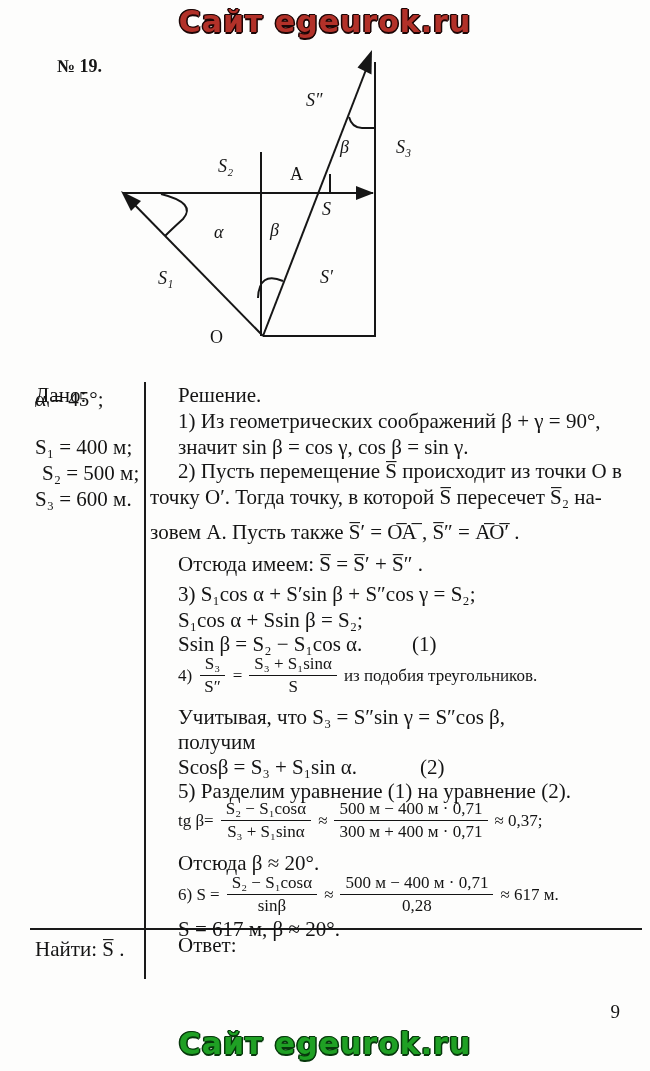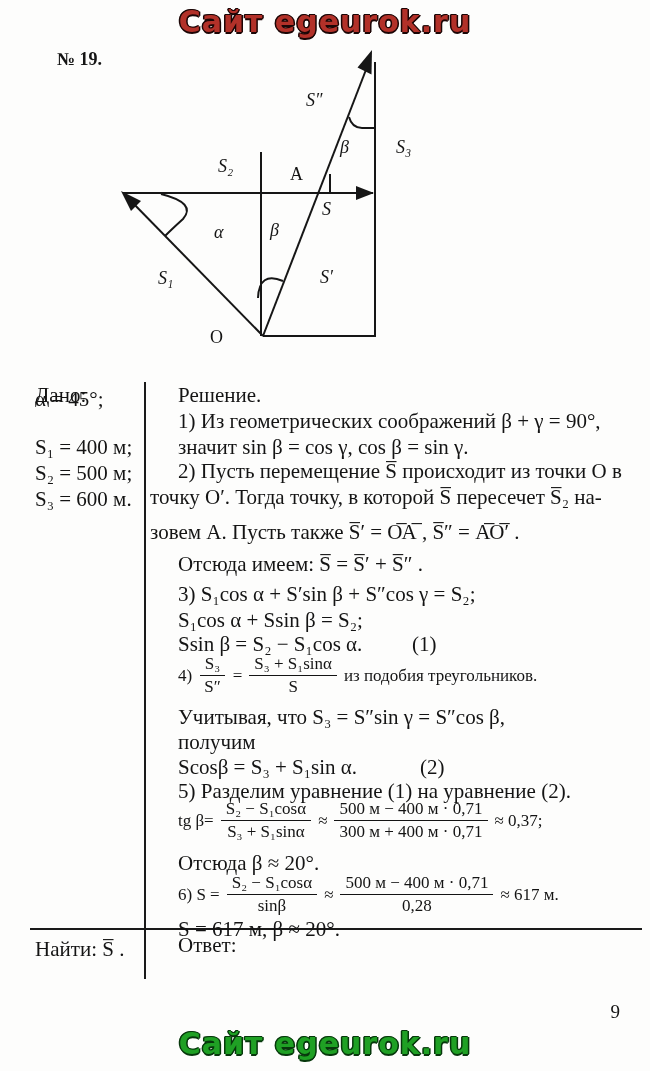--- a/index.html
+++ b/index.html
@@ -28,21 +28,21 @@
   svg line,svg path{stroke:#161616;stroke-width:2;fill:none;}
   svg polygon{fill:#161616;stroke:none;}
 </style>
 </head>
 <body>
 
 <div class="page">
 
   <div class="abs banner top">Сайт egeurok.ru</div>
 
-  <div class="abs probnum" style="left:57px;top:49px;">№ 19.</div>
+  <div class="abs probnum" style="left:57px;top:56px;">№ 19.</div>
 
   <svg class="abs" style="left:0;top:0;" width="650" height="372" viewBox="0 0 650 372">
 
     <line x1="263" y1="336" x2="369" y2="62"></line>
     <polygon points="372,50 371.5,74.5 357.5,67.5"></polygon>
     <line x1="375" y1="62" x2="375" y2="337"></line>
     <line x1="261" y1="152" x2="261" y2="336"></line>
     <line x1="123" y1="193" x2="373" y2="193"></line>
     <polygon points="374,193 356,186 356,200"></polygon>
     <line x1="263" y1="336" x2="128" y2="198"></line>
@@ -66,21 +66,21 @@
     <text class="dl it" x="320" y="283">S′</text>
     <text class="dl" x="210" y="343">О</text>
   </svg>
 
   <div class="abs vdiv"></div>
   <div class="abs hdiv"></div>
 
   <div class="abs txt" style="left:35px;top:384px;">Дано:</div>
   <div class="abs txt" style="left:35px;top:388px;">α = 45°;</div>
   <div class="abs txt" style="left:35px;top:436px;">S₁ = 400 м;</div>
-  <div class="abs txt" style="left:35px;top:462px;">S₂ = 500 м;</div>
+  <div class="abs txt" style="left:42px;top:462px;">S₂ = 500 м;</div>
   <div class="abs txt" style="left:35px;top:488px;text-align:center;">S₃ = 600 м.</div>
   <div class="abs txt" style="left:35px;top:938px;">Найти: S̅ .</div>
 
   <div class="abs txt sol ind" style="top:384px;">Решение.</div>
   <div class="abs txt sol ind" style="top:410px;">1) Из геометрических соображений β + γ = 90°,</div>
   <div class="abs txt sol ind" style="top:436px;">значит sin β = cos γ, cos β = sin γ.</div>
   <div class="abs txt sol ind" style="top:460px;">2) Пусть перемещение S̅ происходит из точки О в</div>
   <div class="abs txt sol" style="top:521px;">зовем А. Пусть также S̅′ = О̅А̅ , S̅″ = А̅О̅′ .</div>
   <div class="abs txt sol" style="top:486px;">точку О′. Тогда точку, в которой S̅ пересечет S̅₂ на-</div>
   <div class="abs txt sol ind" style="top:553px;">Отсюда имеем: S̅ = S̅′ + S̅″ .</div>

